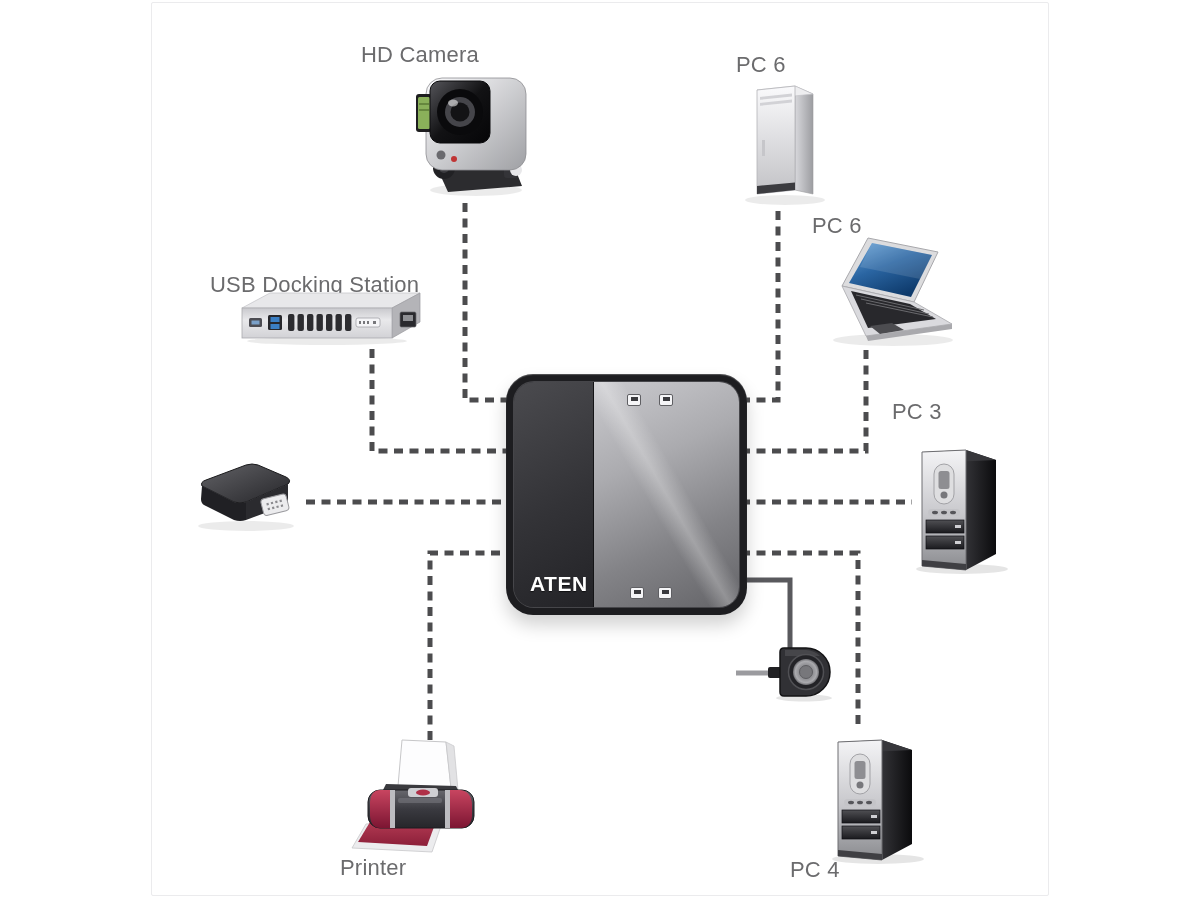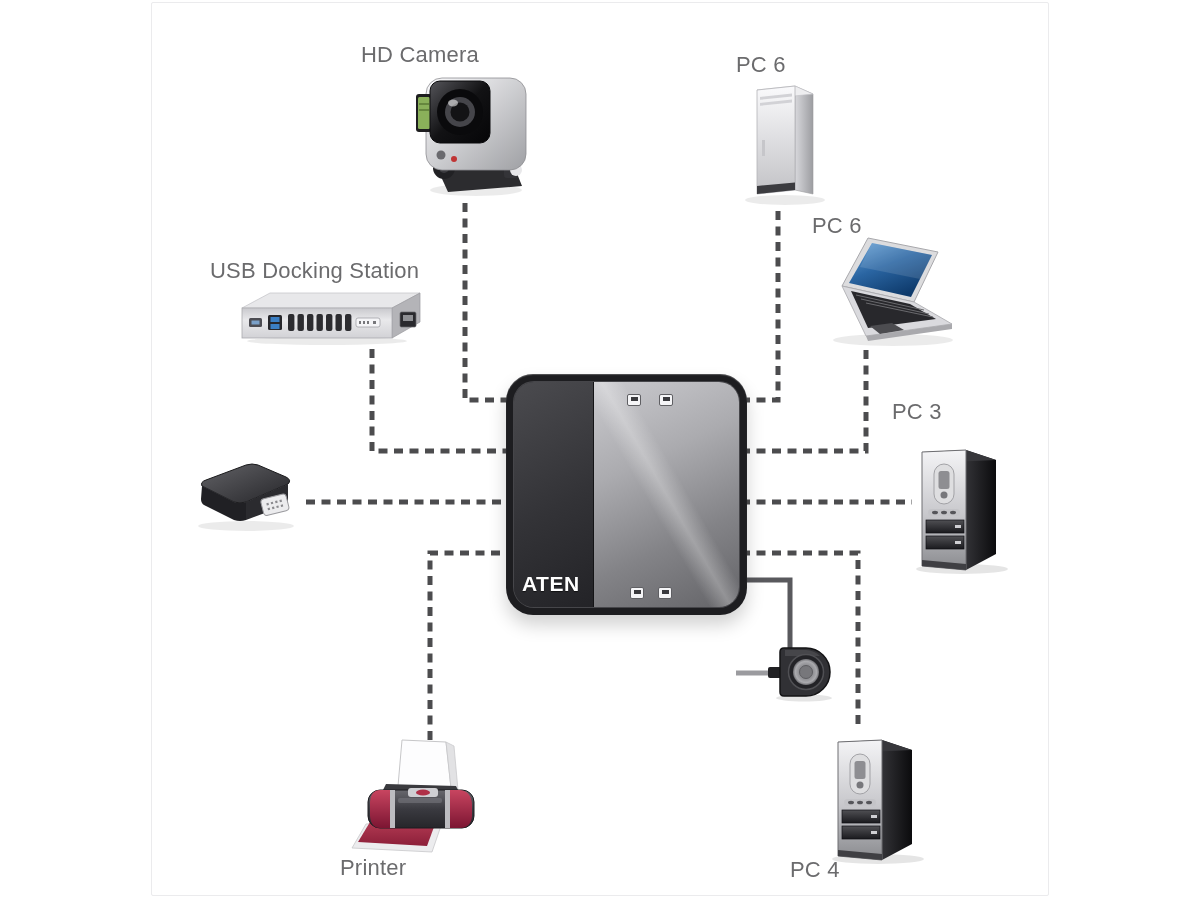--- a/index.html
+++ b/index.html
@@ -24,21 +24,21 @@
   .switch-left{position:absolute;left:0;top:0;bottom:0;width:79px;
           background:linear-gradient(150deg,#4b4b4f 0%,#333337 55%,#232327 100%);
           border-right:1px solid #141416;}
   .switch-right{position:absolute;left:80px;top:0;right:0;bottom:0;
           background:linear-gradient(155deg,#cacace 0%,#ababaf 35%,#838387 68%,#646468 100%);}
   .switch-right::after{content:"";position:absolute;inset:0;
           background:linear-gradient(60deg,rgba(255,255,255,0) 42%,rgba(255,255,255,0.28) 50%,rgba(255,255,255,0) 58%);}
   .led{position:absolute;width:12px;height:10px;background:#f5f5f7;border:1px solid #5f5f63;
        border-radius:2px;z-index:4;}
   .led::after{content:"";display:block;width:7px;height:4px;margin:2px auto 0;background:#3a3a3e;}
-  .logo{position:absolute;left:16px;top:198px;color:#ffffff;font-size:21px;
+  .logo{position:absolute;left:24px;top:198px;color:#ffffff;font-size:21px;
         font-weight:800;letter-spacing:0.5px;z-index:4;
         text-shadow:0 1px 1px rgba(0,0,0,0.6);}
 </style>
 </head>
 <body>
 
 <svg width="0" height="0" style="position:absolute">
   <defs>
     <linearGradient id="gCamBody" x1="0" y1="0" x2="1" y2="1">
         <stop offset="0" stop-color="#fcfcfe"></stop>
@@ -121,21 +121,21 @@
   </g>
   <path d="M741 580 L790 580 L790 648" fill="none" stroke="#59595d" stroke-width="5"></path>
   <path d="M736 673 L774 673" fill="none" stroke="#9b9b9f" stroke-width="5"></path>
 </svg>
 
 <div class="abs label" style="left:361px;top:42px;width:200px;">HD Camera</div>
 <div class="abs label" style="left:736px;top:52px;width:100px;">PC 6</div>
 <div class="abs label" style="left:812px;top:213px;width:140px;">PC 6</div>
 <div class="abs label" style="left:892px;top:399px;width:140px;">PC 3</div>
 <div class="abs label" style="left:790px;top:857px;width:140px;">PC 4</div>
-<div class="abs label" style="left:210px;top:258px;width:240px;">USB Docking Station</div>
+<div class="abs label" style="left:210px;top:272px;width:240px;">USB Docking Station</div>
 <div class="abs label two-line" style="left:137px;top:397px;width:200px;">
 </div>
 <div class="abs label" style="left:340px;top:855px;width:140px;">Printer</div>
 
 <div class="abs device" style="left:408px;top:66px;width:130px;height:132px;">
   <svg width="130" height="132" viewBox="0 0 130 132">
     <ellipse cx="68" cy="124" rx="46" ry="6" fill="#000" opacity="0.08"></ellipse>
     <path d="M30 104 L106 100 L114 120 L40 126 Z" fill="#2c2c2f"></path>
     <circle cx="36" cy="102" r="11" fill="#212124"></circle>
     <circle cx="36" cy="102" r="5" fill="#3c3c40"></circle>

